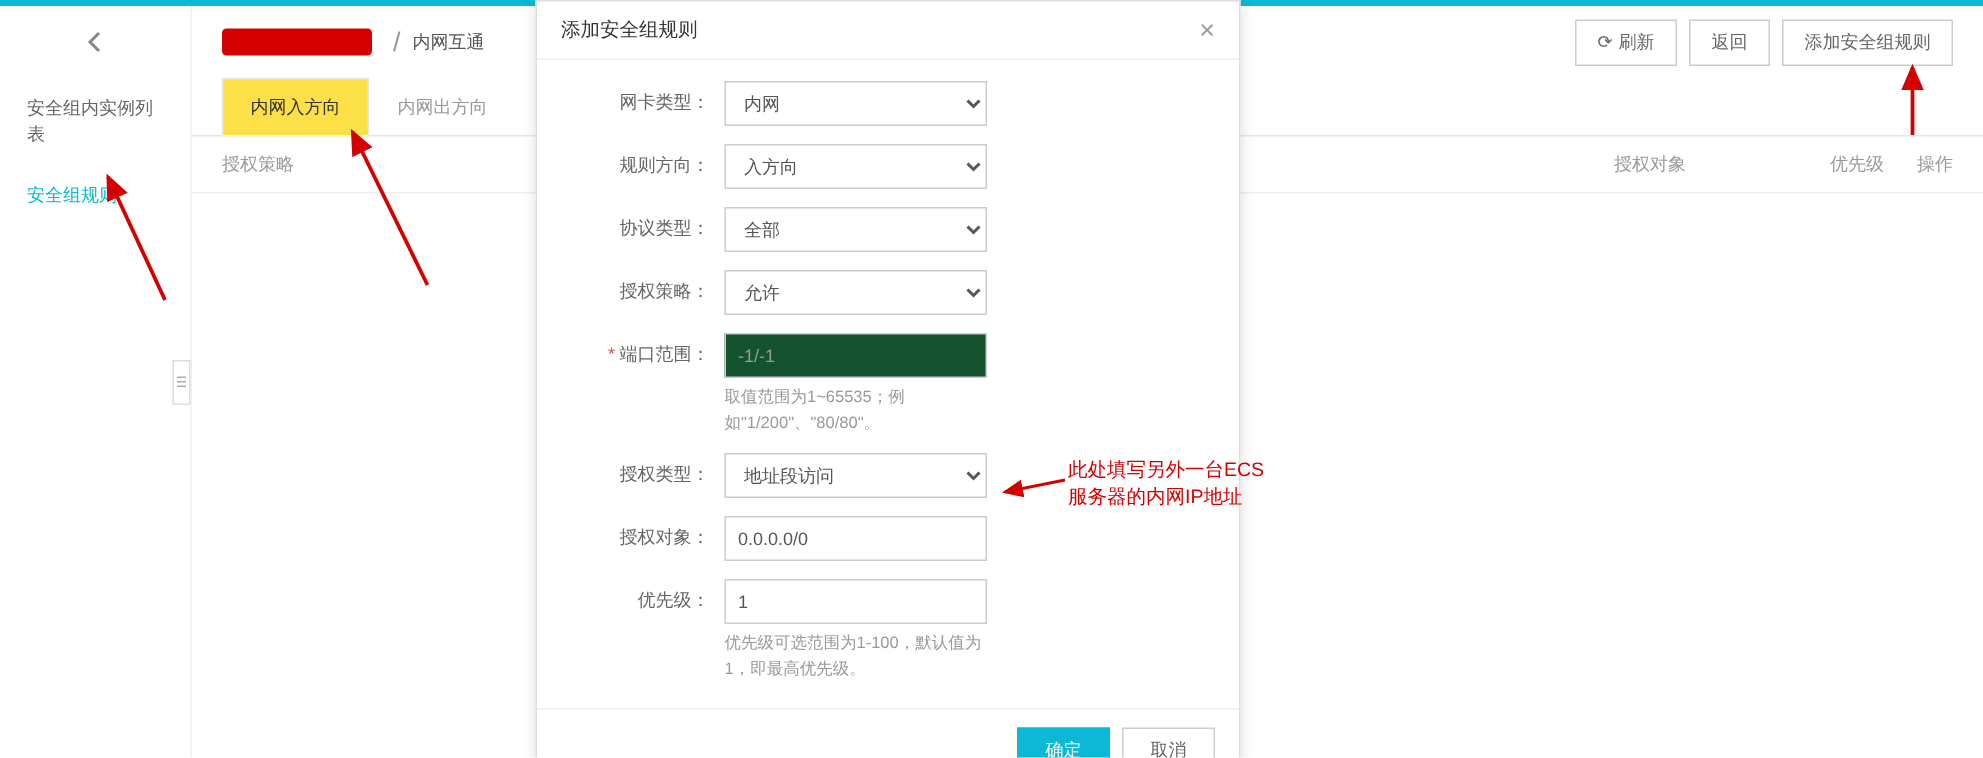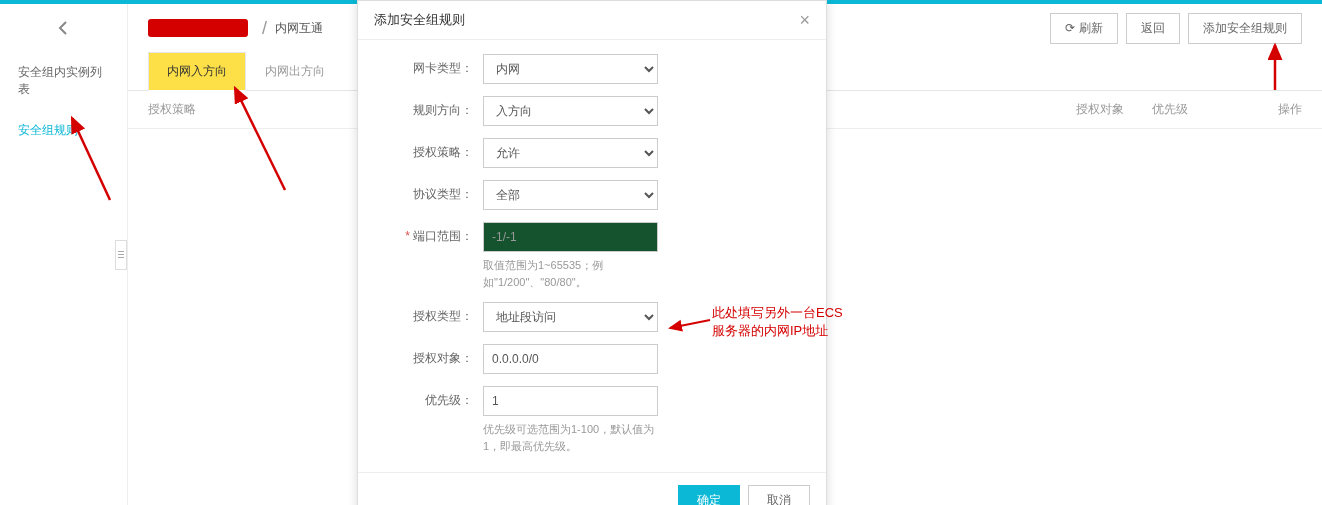--- a/index.html
+++ b/index.html
@@ -126,21 +126,21 @@
     }
     .table-header {
       display: flex;
       padding: 10px 20px;
       color: #999;
       font-size: 12px;
       border-bottom: 1px solid #eee;
     }
     .th-policy { width: 180px; }
     .th-auth-target { position: absolute; left: 948px; }
-    .th-priority { position: absolute; left: 1024px; }
+    .th-priority { position: absolute; left: 1092px; }
     .th-action { margin-left: auto; }
     .sidebar-drag {
       position: absolute;
       right: 0;
       top: 50%;
       transform: translateY(-50%);
       width: 12px;
       height: 30px;
       border: 1px solid #ddd;
       background: #fff;
@@ -347,32 +347,32 @@
       </div>
       <div class="form-row">
         <div class="form-label">规则方向：</div>
         <div class="form-field">
           <select class="form-select">
             <option>入方向</option>
           </select>
         </div>
       </div>
       <div class="form-row">
+        <div class="form-label">协议类型：</div>
+        <div class="form-field">
+          <select class="form-select">
+            <option>全部</option>
+          </select>
+        </div>
+      </div>
+      <div class="form-row">
         <div class="form-label">授权策略：</div>
         <div class="form-field">
           <select class="form-select">
             <option>允许</option>
-          </select>
-        </div>
-      </div>
-      <div class="form-row">
-        <div class="form-label">协议类型：</div>
-        <div class="form-field">
-          <select class="form-select">
-            <option>全部</option>
           </select>
         </div>
       </div>
       <div class="form-row">
         <div class="form-label"><span class="required-star">*</span><span>端口范围：</span></div>
         <div class="form-field">
           <input class="form-input" disabled="" value="-1/-1" style="">
           <div class="form-help">取值范围为1~65535；例如"1/200"、"80/80"。</div>
         </div>
       </div>

